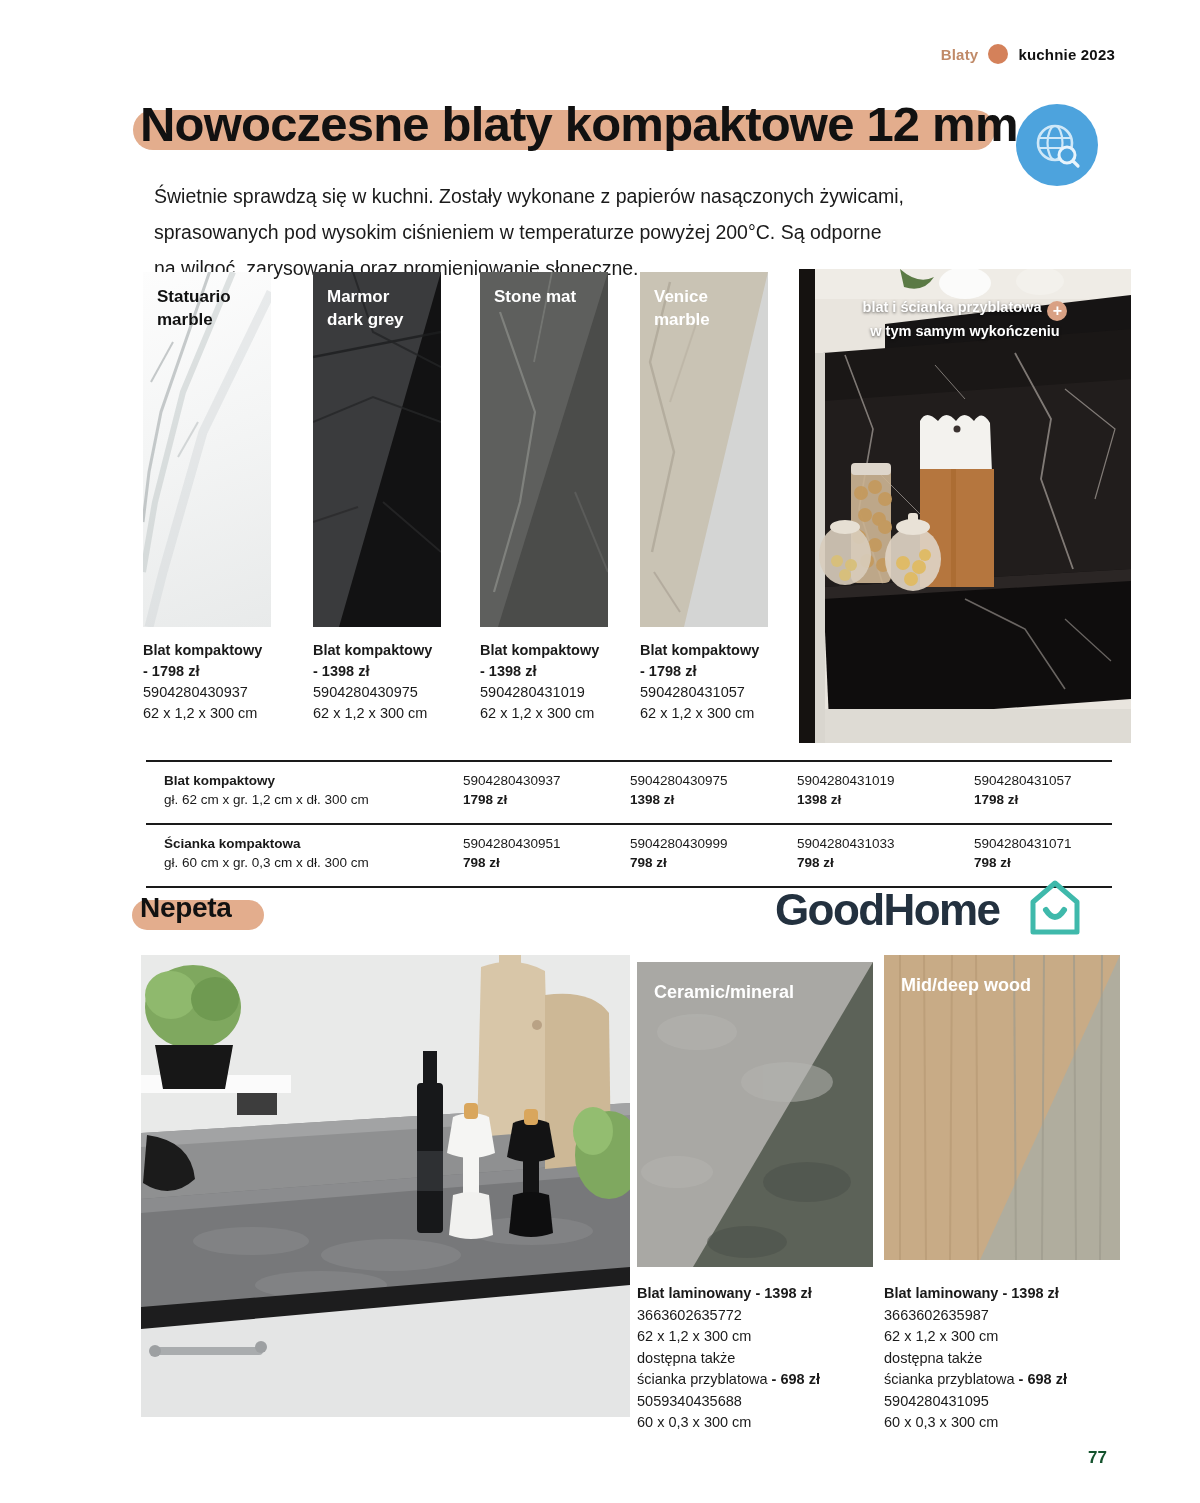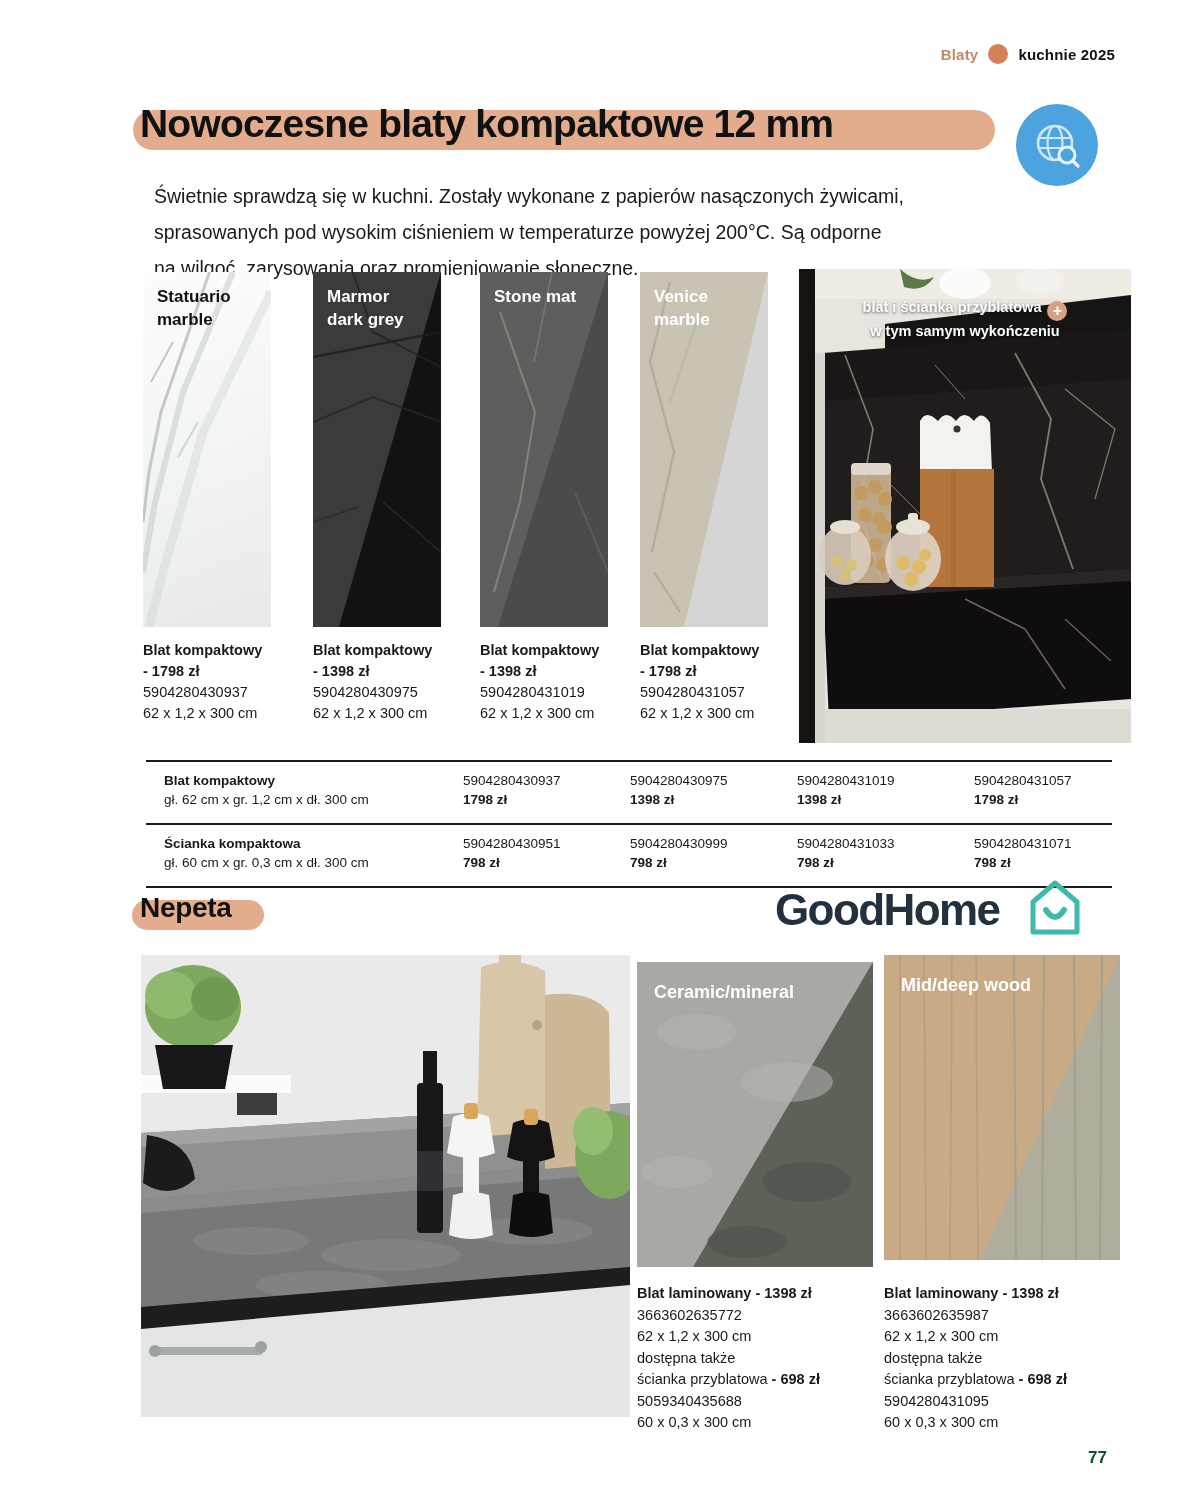--- a/index.html
+++ b/index.html
@@ -24,21 +24,21 @@
   .runhead .cat{color:#111;letter-spacing:.2px;}
 
   
   .title-wrap{position:absolute;left:140px;top:96px;height:56px;}
   .title-pill{
     position:absolute;left:-7px;top:14px;height:40px;width:862px;
     background:#e3ad8d;border-radius:22px;
   }
   .title-text{
     position:relative;z-index:2;
-    font-size:39px;font-weight:800;letter-spacing:-0.8px;color:#111;
+    font-size:49px;font-weight:800;letter-spacing:-0.8px;color:#111;
     line-height:56px;white-space:nowrap;
   }
 
   
   .badge-360{
     position:absolute;left:1016px;top:104px;width:82px;height:82px;border-radius:50%;
     background:#4da3dd;display:flex;align-items:center;justify-content:center;
   }
 
   
@@ -133,21 +133,21 @@
   .pageno{position:absolute;left:1088px;top:1448px;font-size:17px;font-weight:700;color:#14532d;}
 </style>
 </head>
 <body>
 
 <div class="page">
 
   <div class="runhead">
     <span class="sec">Blaty</span>
     <span class="dot"></span>
-    <span class="cat">kuchnie 2025</span>
+    <span class="cat">kuchnie 2023</span>
   </div>
 
   <div class="title-wrap">
     <div class="title-pill"></div>
     <div class="title-text">Nowoczesne blaty kompaktowe 12 mm</div>
   </div>
 
   <div class="badge-360">
     <svg width="52" height="52" viewBox="0 0 52 52" aria-hidden="true">
       <circle cx="24" cy="24" r="17" fill="none" stroke="#cfe8f8" stroke-width="2.6"></circle>

